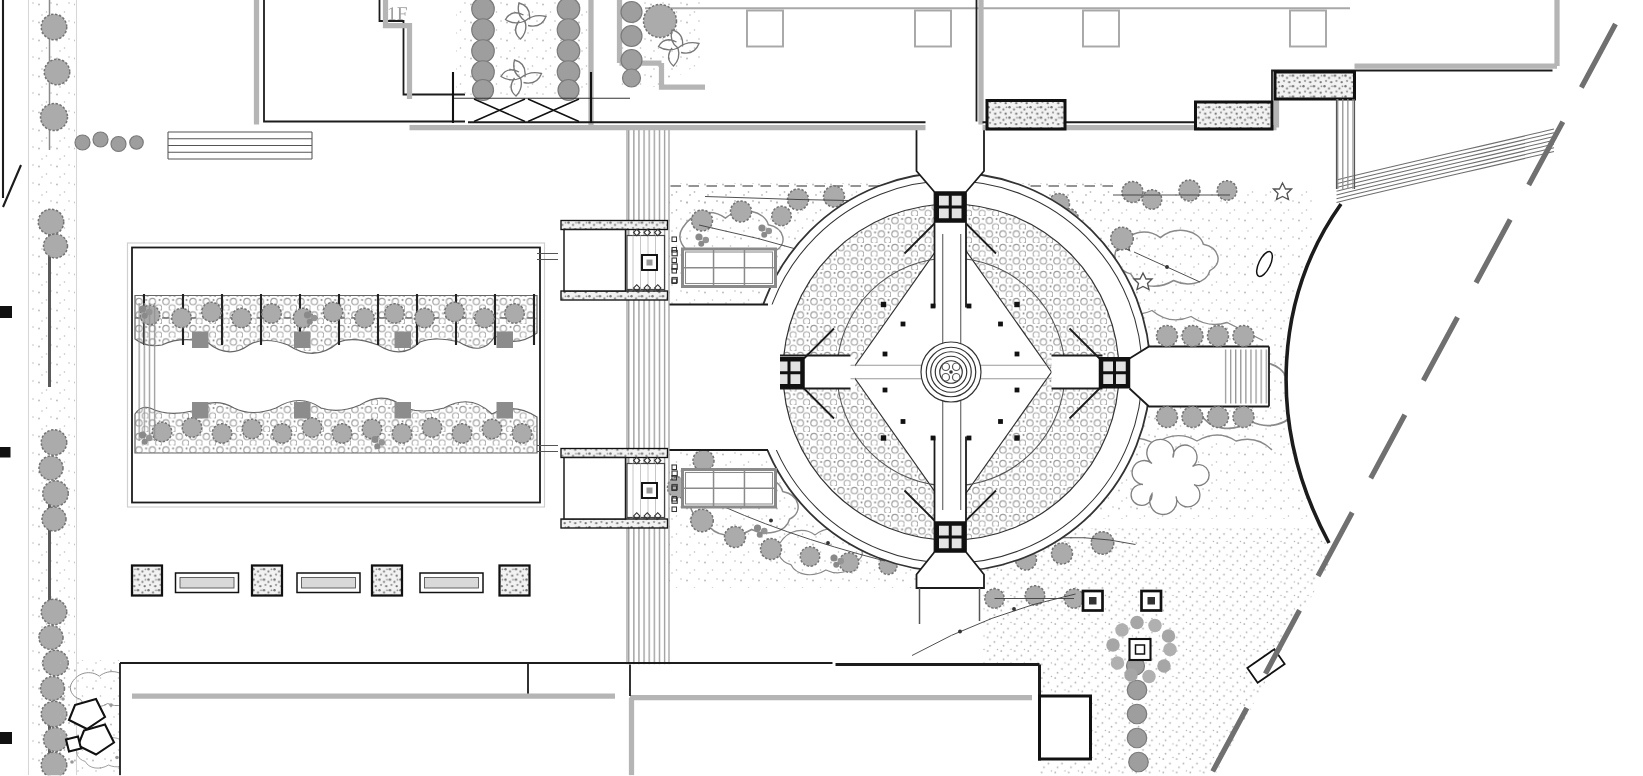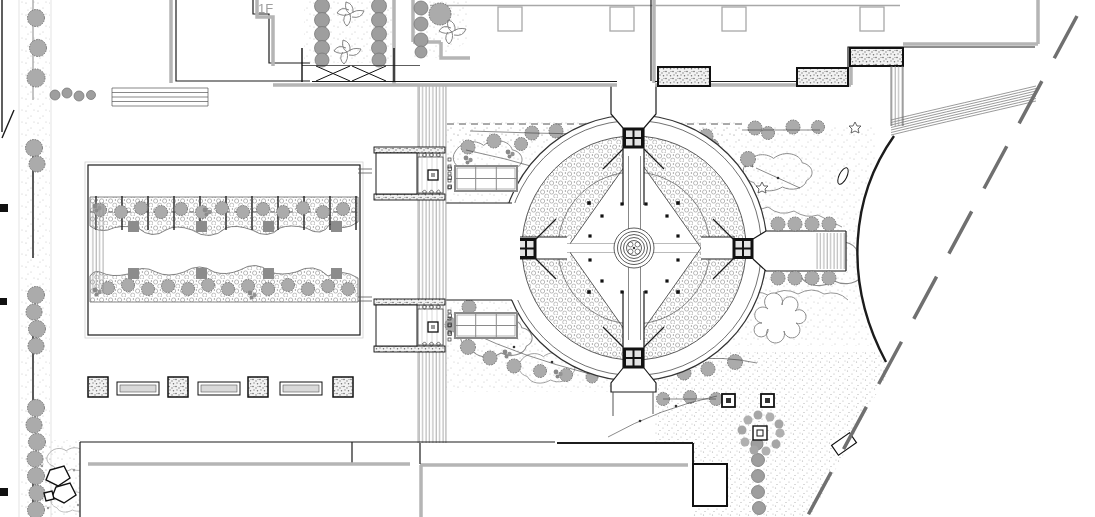--- a/index.html
+++ b/index.html
@@ -1,17 +1,17 @@
 <!DOCTYPE html>
 <html><head>
 <meta charset="utf-8">
 <style>
   html,body{margin:0;padding:0;background:#fff;}
   #stage{position:relative;width:1095px;height:517px;overflow:hidden;background:#fff;
-         font-family:Liberation Sans, sans-serif;}
+         font-family:Liberation Serif, serif;}
   svg{display:block}
   .k{stroke:#1c1c1c;fill:none;stroke-width:1.2}
   .k2{stroke:#1c1c1c;fill:none;stroke-width:2}
   .w{stroke:#b5b5b5;fill:none;stroke-width:3.5}
   .t{fill:#ababab;stroke:#737373;stroke-width:1;stroke-dasharray:1.6 1.1}
   .s{fill:#9e9e9e;stroke:#7a7a7a;stroke-width:.8}
   .b{stroke:#8a8a8a;fill:none;stroke-width:.9}
   .tl{stroke:#3c3c3c;fill:none;stroke-width:.6}
   .wh{fill:#ffffff}
   .lbl{font-size:13px;fill:#9e9e9e}

